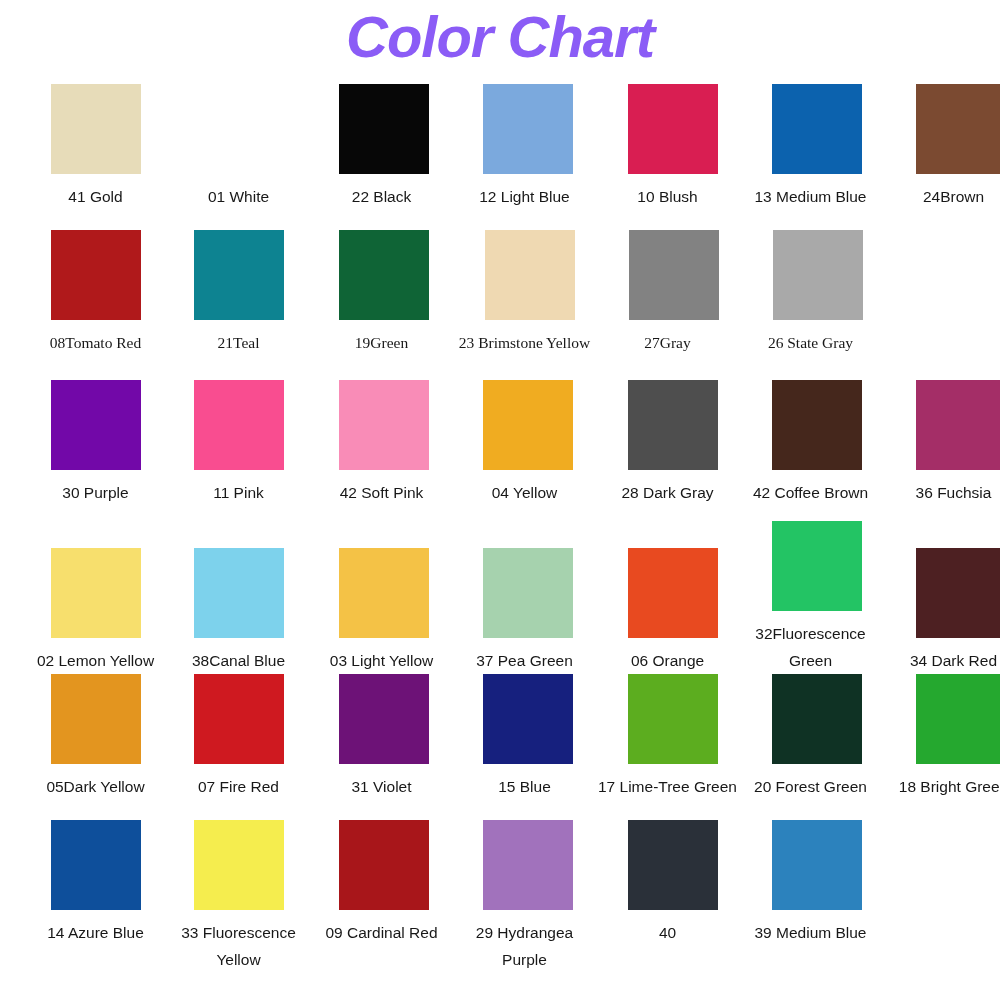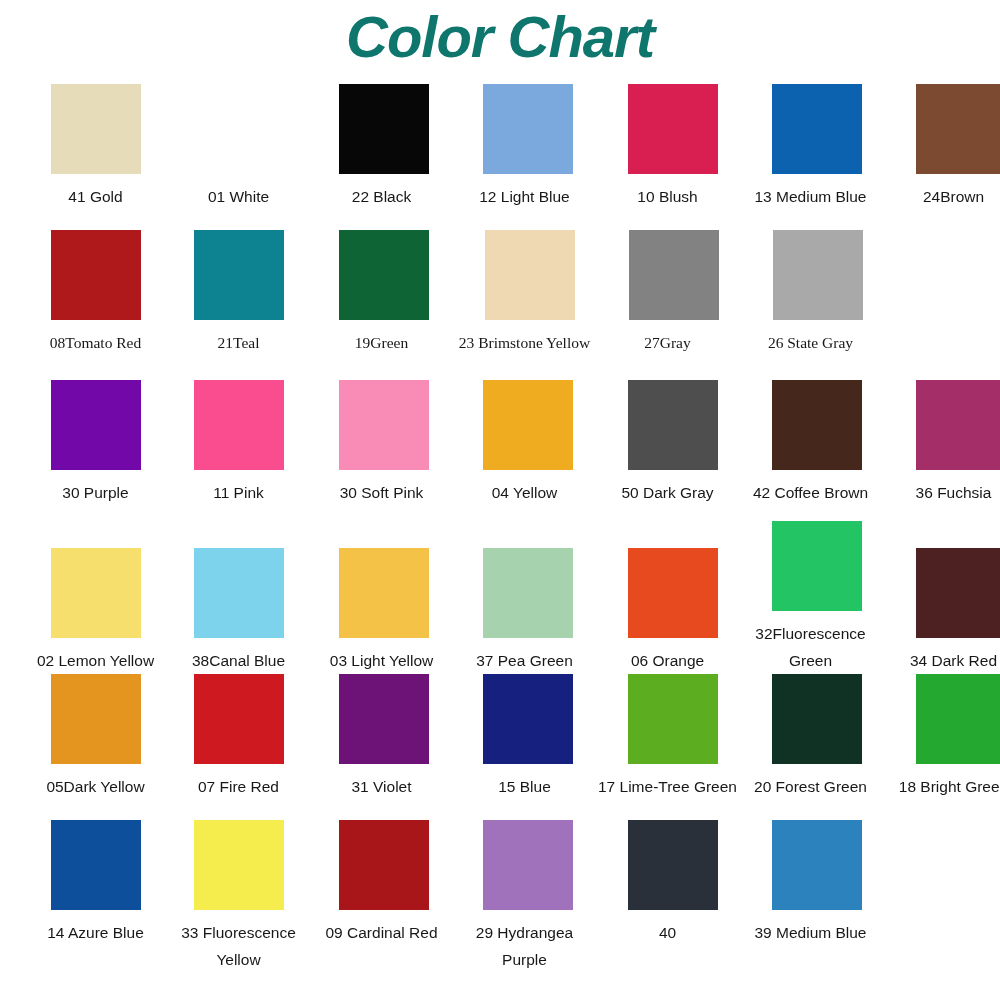--- a/index.html
+++ b/index.html
@@ -86,21 +86,21 @@
   .cell.c1 .swatch { margin-left: 0px; }
   .cell.c2 .swatch { margin-left: 4px; }
   .cell.c3 .swatch { margin-left: 6px; }
   .cell.c4 .swatch { margin-left: 10px; }
   .cell.c5 .swatch { margin-left: 12px; }
   .cell.c6 .swatch { margin-left: 14px; }
 </style>
 </head>
 <body style="background: rgb(255, 255, 255);">
 
-<div id="chart-title" style="color: #0f766e;">Color Chart</div>
+<div id="chart-title" style="color: #8b5cf6;">Color Chart</div>
 
 <div id="grid">
 
   <div class="swatch-row r1">
     <div class="cell c0">
       <div class="swatch" style="background-color: rgb(231, 220, 185);"></div>
       <div class="label">41 Gold</div>
     </div>
     <div class="cell c1">
       <div class="swatch" style="background-color: rgb(255, 255, 255);"></div>
@@ -159,29 +159,29 @@
     <div class="cell c0">
       <div class="swatch" style="background-color: rgb(114, 8, 168);"></div>
       <div class="label">30 Purple</div>
     </div>
     <div class="cell c1">
       <div class="swatch" style="background-color: rgb(249, 77, 144);"></div>
       <div class="label">11 Pink</div>
     </div>
     <div class="cell c2">
       <div class="swatch" style="background-color: rgb(249, 140, 183);"></div>
-      <div class="label">30 Soft Pink</div>
+      <div class="label">42 Soft Pink</div>
     </div>
     <div class="cell c3">
       <div class="swatch" style="background-color: rgb(240, 172, 33);"></div>
       <div class="label">04 Yellow</div>
     </div>
     <div class="cell c4">
       <div class="swatch" style="background-color: rgb(78, 78, 78);"></div>
-      <div class="label">50 Dark Gray</div>
+      <div class="label">28 Dark Gray</div>
     </div>
     <div class="cell c5">
       <div class="swatch" style="background-color: rgb(69, 39, 28);"></div>
       <div class="label">42 Coffee Brown</div>
     </div>
     <div class="cell c6">
       <div class="swatch" style="background-color: rgb(164, 46, 103);"></div>
       <div class="label">36 Fuchsia</div>
     </div>
   </div>

